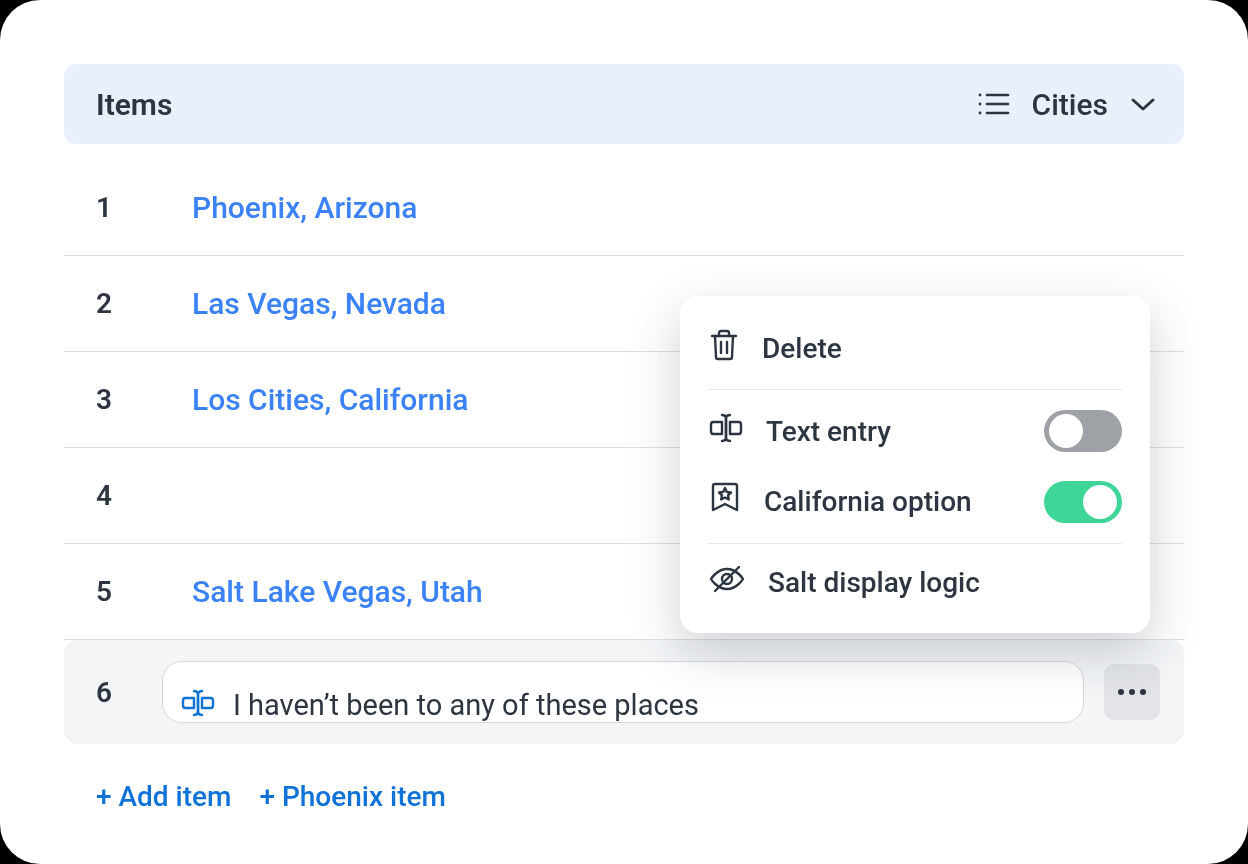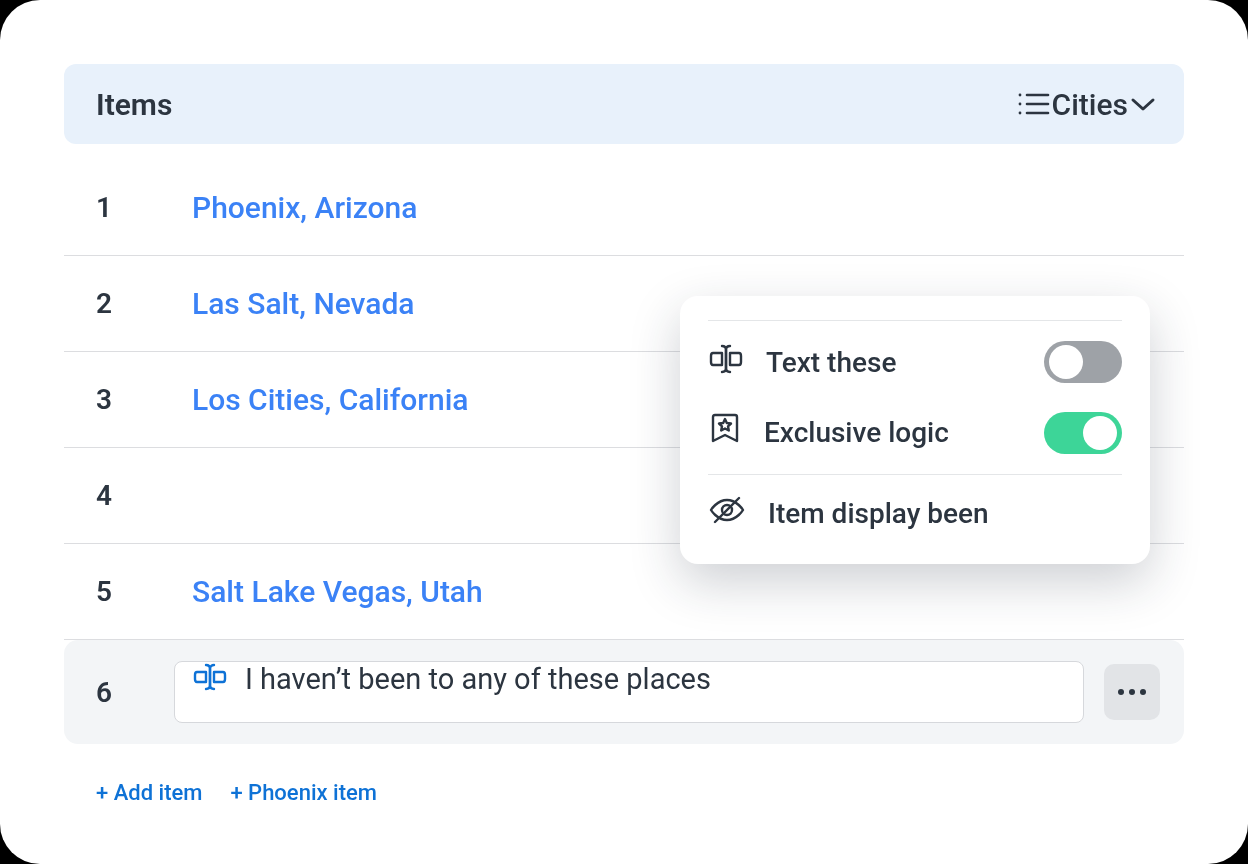--- a/index.html
+++ b/index.html
@@ -33,21 +33,21 @@
     height: 80px;
   }
   .header .title {
     font-size: 30px;
     font-weight: 600;
     color: #2c3540;
   }
   .header .selector {
     display: flex;
     align-items: center;
-    gap: 2px;
+    gap: 22px;
     font-size: 30px;
     color: #2c3540;
     font-weight: 500;
     cursor: pointer;
   }
   .header .selector svg { display: block; }
 
   
   .list { margin-top: 16px; }
   .row {
@@ -76,28 +76,27 @@
     border-radius: 14px;
     border-bottom: none;
     height: 104px;
     padding: 0 24px 0 32px;
     gap: 0;
   }
   .row.editing .num { width: 66px; }
   .input-wrap {
     flex: 1;
     display: flex;
-    align-items: flex-start;
+    align-items: flex-end;
     background: #ffffff;
     border: 1px solid #d6d8dc;
-    border-radius: 8px;
+    border-radius: 20px;
     height: 62px;
     padding: 0 18px;
     gap: 18px;
-    margin-left: 12px;
   }
   .input-wrap .text {
     font-size: 29px;
     color: #2c3540;
   }
   .more-btn {
     margin-left: 20px;
     width: 56px;
     height: 56px;
     border-radius: 10px;
@@ -111,21 +110,21 @@
   .more-dots span {
     width:6px; height:6px; border-radius:50%; background:#2c3540;
   }
 
   
   .footer {
     margin-top: 36px;
     padding-left: 32px;
     display: flex;
     gap: 28px;
-    font-size: 22px;
+    font-size: 28px;
     color: #0e72d6;
     font-weight: 500;
   }
   .footer .link { cursor: pointer; }
 
   
   .popover {
     position: absolute;
     top: 296px;
     left: 680px;
@@ -192,21 +191,21 @@
     </div>
   </div>
 
   <div class="list">
     <div class="row">
       <div class="num">1</div>
       <div class="label">Phoenix, Arizona</div>
     </div>
     <div class="row">
       <div class="num">2</div>
-      <div class="label">Las Salt, Nevada</div>
+      <div class="label">Las Vegas, Nevada</div>
     </div>
     <div class="row">
       <div class="num">3</div>
       <div class="label">Los Cities, California</div>
     </div>
     <div class="row">
       <div class="num">4</div>
     </div>
     <div class="row">
       <div class="num">5</div>
@@ -235,58 +234,70 @@
       </div>
     </div>
   </div>
 
   <div class="footer">
     <span class="link">+ Add item</span>
     <span class="link">+ Phoenix item</span>
   </div>
 
   <div class="popover">
+    <div class="menuitem">
+      <span class="icon">
+        <svg width="32" height="34" viewBox="0 0 32 34" fill="none" stroke="#2c3540" stroke-width="2.4" stroke-linecap="round" stroke-linejoin="round">
+          <path d="M4 8 L28 8"></path>
+          <path d="M11 8 L11 5 C11 3.5 12 3 13 3 L19 3 C20 3 21 3.5 21 5 L21 8"></path>
+          <path d="M7 8 L8 29 C8 30.5 9 31 10 31 L22 31 C23 31 24 30.5 24 29 L25 8"></path>
+          <line x1="13" y1="14" x2="13" y2="25"></line>
+          <line x1="19" y1="14" x2="19" y2="25"></line>
+        </svg>
+      </span>
+      <span class="mtext">Delete</span>
+    </div>
 
     <div class="divider"></div>
 
     <div class="menuitem">
       <span class="icon">
         <svg width="36" height="32" viewBox="0 0 36 32" fill="none" stroke="#2c3540" stroke-width="2.4" stroke-linecap="round" stroke-linejoin="round">
           <path d="M14 3 C16 3 18 4 18 7 L18 25 C18 28 16 29 14 29"></path>
           <path d="M22 3 C20 3 18 4 18 7 L18 25 C18 28 20 29 22 29"></path>
           <path d="M5 10 L14 10 L14 22 L5 22 C3.5 22 3 20.5 3 19 L3 13 C3 11.5 3.5 10 5 10 Z"></path>
           <path d="M31 10 L22 10 L22 22 L31 22 C32.5 22 33 20.5 33 19 L33 13 C33 11.5 32.5 10 31 10 Z"></path>
         </svg>
       </span>
-      <span class="mtext">Text these</span>
+      <span class="mtext">Text entry</span>
       <span id="toggle-textentry" class="toggle">
           <span class="knob"></span>
         </span>
     </div>
 
     <div class="menuitem">
       <span class="icon">
         <svg width="34" height="36" viewBox="0 0 34 36" fill="none" stroke="#2c3540" stroke-width="2.4" stroke-linecap="round" stroke-linejoin="round">
           <path d="M7 4 L27 4 C28.5 4 29 5 29 6 L29 30 L17 24 L5 30 L5 6 C5 5 5.5 4 7 4 Z"></path>
           <path d="M17 8 L18.8 12 L23 12.5 L20 15.3 L20.8 19.5 L17 17.5 L13.2 19.5 L14 15.3 L11 12.5 L15.2 12 Z"></path>
         </svg>
       </span>
-      <span class="mtext">Exclusive logic</span>
+      <span class="mtext">California option</span>
       <span id="toggle-exclusive" class="toggle on">
           <span class="knob"></span>
         </span>
     </div>
 
     <div class="divider"></div>
 
     <div class="menuitem">
       <span class="icon">
         <svg width="38" height="30" viewBox="0 0 38 30" fill="none" stroke="#2c3540" stroke-width="2.4" stroke-linecap="round" stroke-linejoin="round">
           <path d="M3 15 C3 15 9 5 19 5 C29 5 35 15 35 15 C35 15 29 25 19 25 C9 25 3 15 3 15 Z"></path>
           <circle cx="19" cy="15" r="5"></circle>
           <line x1="7" y1="27" x2="31" y2="3"></line>
         </svg>
       </span>
-      <span class="mtext">Item display been</span>
+      <span class="mtext">Salt display logic</span>
     </div>
   </div>
 
 </div>
 
 </body></html>

